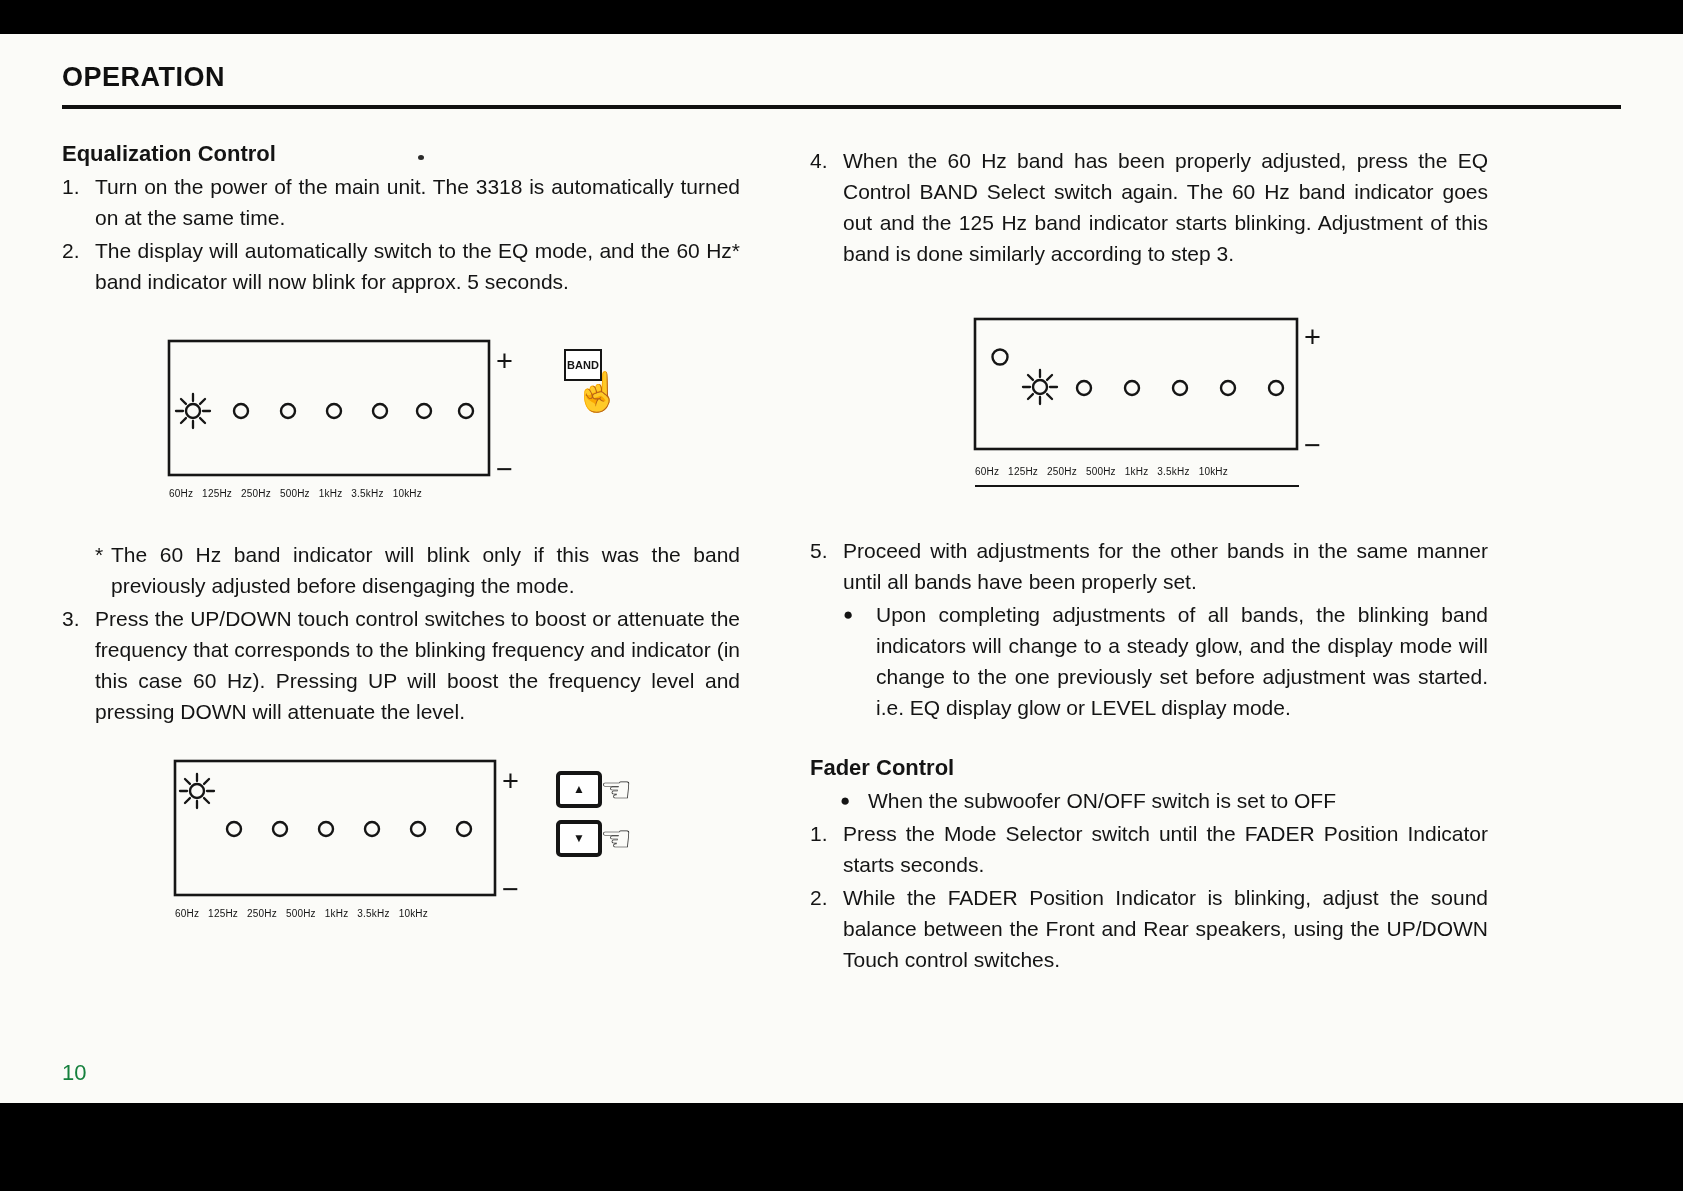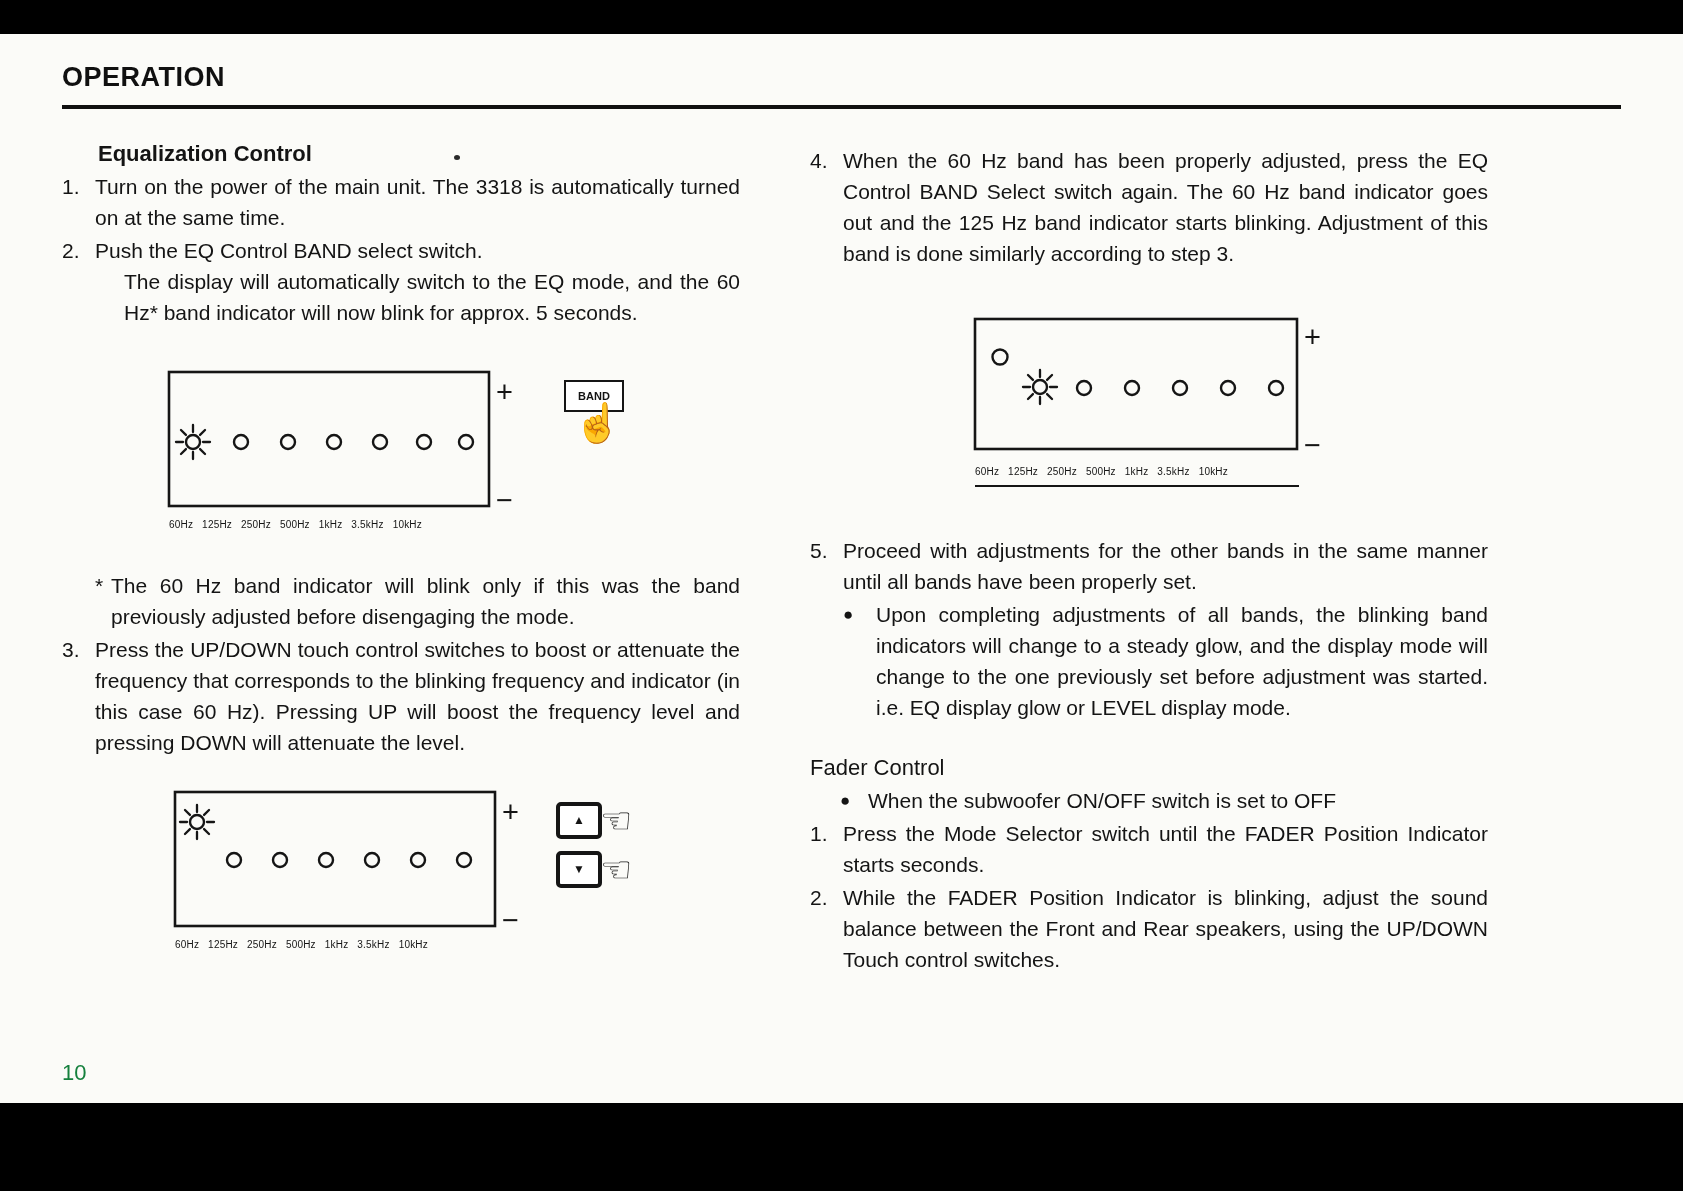--- a/index.html
+++ b/index.html
@@ -16,21 +16,21 @@
   .bar.bottom { bottom:0; height:88px; }
 
   .page { position:absolute; top:34px; left:0; right:0; bottom:88px; padding:28px 62px 0 62px; }
 
   .op-title { font-size:27px; font-weight:bold; letter-spacing:.5px; color:#101010; }
   .rule { border:none; border-top:4px solid #101010; margin-top:12px; }
 
   .columns { display:flex; gap:70px; margin-top:30px; }
   .col { width:678px; font-size:21px; line-height:31px; position:relative; }
 
-  .sec-title { font-size:22px; font-weight:bold; line-height:30px; position:relative;margin-left:36px; }
+  .sec-title { font-size:22px; font-weight:bold; line-height:30px; position:relative; }
   .stray-dot { position:absolute; left:356px; top:16px; width:6px; height:5px; background:#2a2a2a; border-radius:50%; }
 
   .li { display:flex; margin-top:2px; }
   .li .num { width:33px; flex:none; }
   .li .txt { flex:1; text-align:justify; }
   .li .txt + .txt { margin-top:0;margin-left:29px; }
 
   .footnote { display:flex; margin:36px 0 0 33px; }
   .footnote .star { width:16px; flex:none; }
   .footnote .txt { flex:1; text-align:justify; }
@@ -49,31 +49,31 @@
   .panel-svg rect.panel { fill:none; stroke:#151515; stroke-width:2.6px; }
   .panel-svg circle { fill:none; stroke:#151515; stroke-width:2.4px; }
   .panel-svg line { stroke:#151515; stroke-width:2.3px; stroke-linecap:round; }
   .panel-svg text.sign { font-family:"Liberation Sans",sans-serif; font-size:29px; fill:#141414; }
 
   .freq { font-weight:normal; font-size:10px; line-height:18px; letter-spacing:.2px;
           word-spacing:6px; margin:2px 0 0 3px; width:324px; white-space:nowrap; }
   .freq.underl { border-bottom:2.5px solid #151515; padding-bottom:4px; }
 
   .band-wrap { margin:12px 0 0 44px; display:flex; flex-direction:column; align-items:flex-start; }
-  .band-btn { width:60px; height:32px; border:2.5px solid #151515; background:#fff;
+  .band-btn { width:38px; height:32px; border:2.5px solid #151515; background:#fff;
               font-size:11px; font-weight:bold; display:flex; align-items:center; justify-content:center; }
   .hand-up { font-size:38px; line-height:1; margin:-8px 0 0 10px; color:#151515; }
 
   .updown-wrap { margin:14px 0 0 30px; display:flex; flex-direction:column; gap:12px; }
   .ud-row { display:flex; align-items:center; }
   .ud-btn { width:46px; height:37px; border:4px solid #151515; border-radius:5px; background:#fff;
             display:flex; align-items:center; justify-content:center; font-size:12px; color:#151515; }
   .hand-left { font-size:36px; line-height:1; margin-left:-2px; color:#151515; }
 
-  .fader-title { font-size:22px; font-weight:normal; line-height:30px; margin-top:30px; }
+  .fader-title { font-size:22px; font-weight:bold; line-height:30px; margin-top:30px; }
 
   .page-num { position:absolute; left:62px; top:1060px; font-size:22px; color:#15803d; z-index:6; }
 </style>
 </head>
 <body>
 
 <div class="bar top"></div>
 <div class="bar bottom"></div>
 <div class="page-num">10</div>
 
@@ -92,21 +92,20 @@
       </div>
 
       <div class="li">
         <span class="num">1.</span>
         <div class="txt">Turn on the power of the main unit.  The 3318 is automatically turned on at the same time.</div>
       </div>
 
       <div class="li">
         <span class="num">2.</span>
         <div style="flex:1">
-          <div class="txt">Push the EQ Control BAND select switch.</div>
           <div class="txt">The display will automatically switch to the EQ mode, and the 60 Hz* band indicator will now blink for approx. 5 seconds.</div>
         </div>
       </div>
 
       <div class="diagram d1">
         <div class="panel-block">
           <svg class="panel-svg" width="354" height="146" viewBox="0 0 354 146">
             <rect class="panel" x="3" y="4" width="320" height="134"></rect>
             <g transform="translate(27,74)">
               <circle r="7"></circle>

